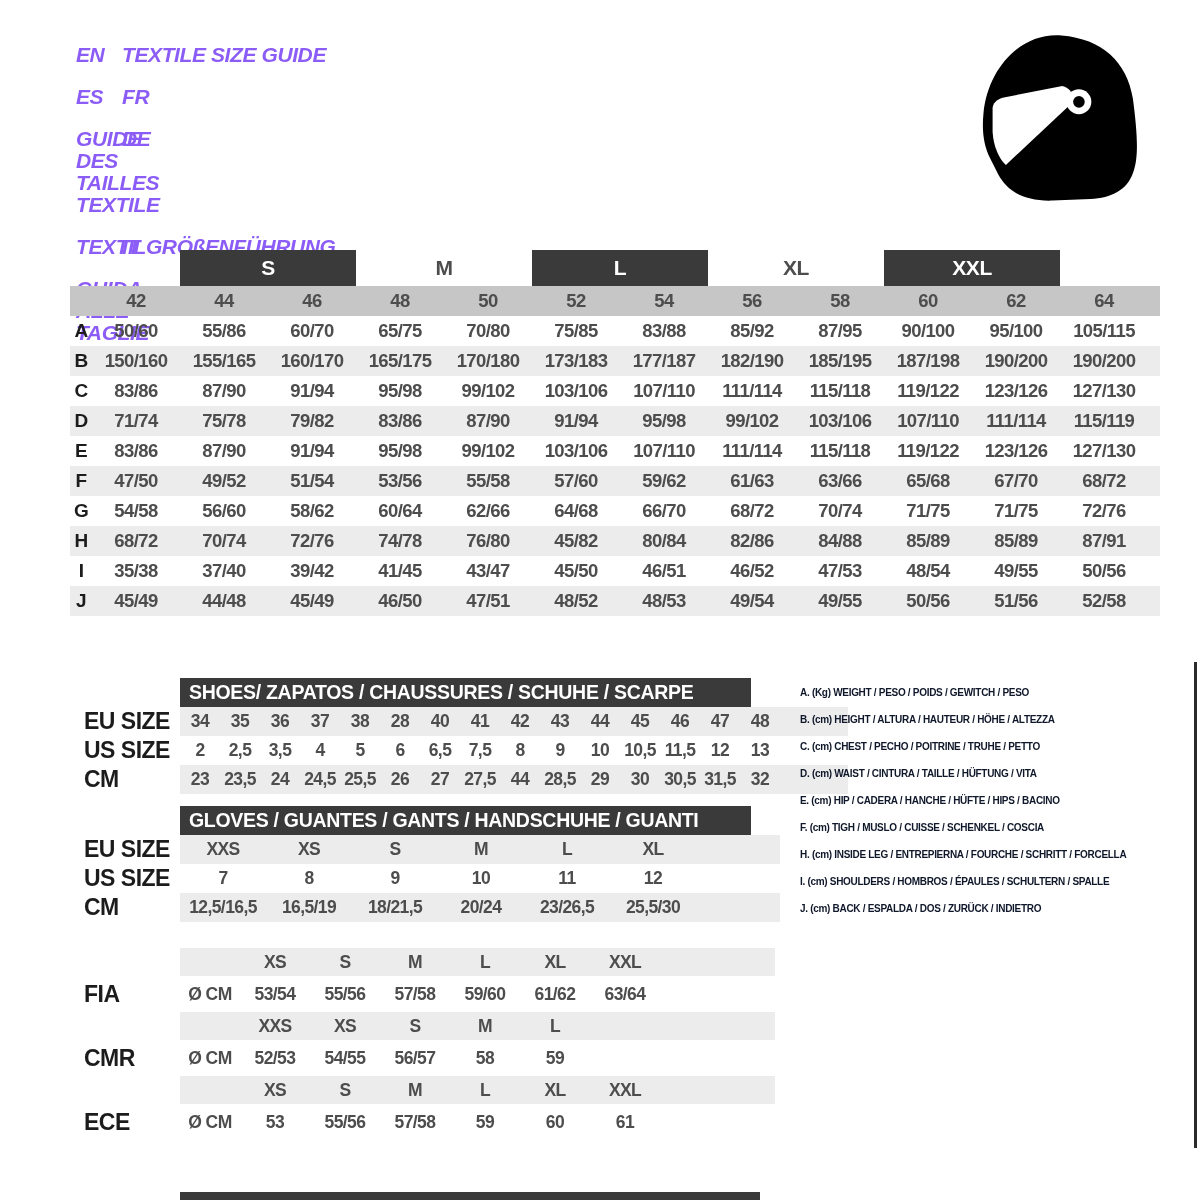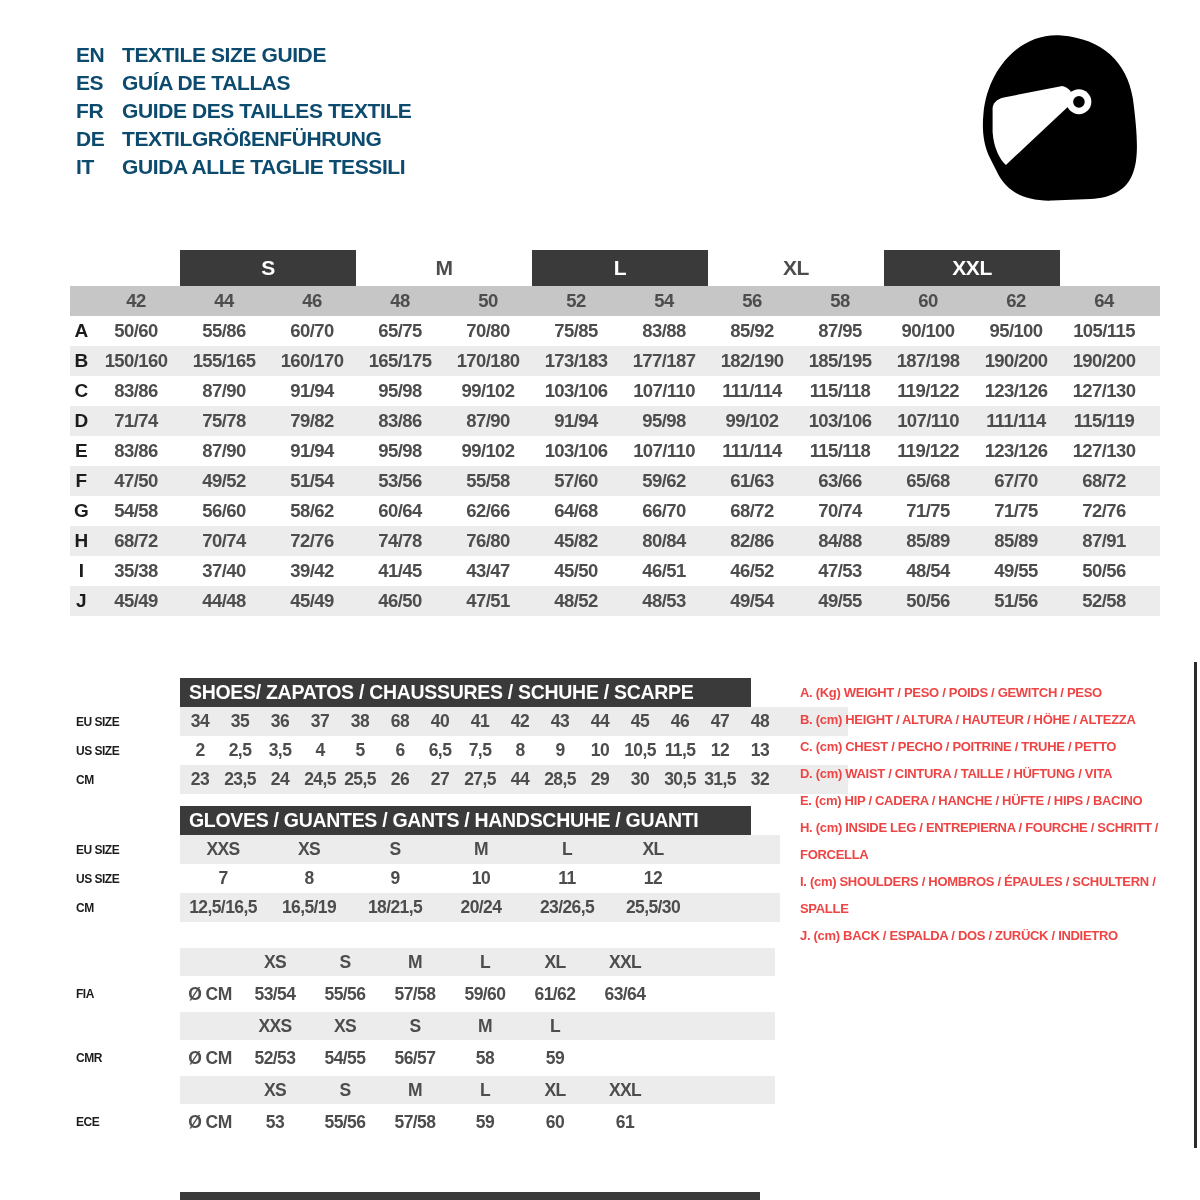--- a/index.html
+++ b/index.html
@@ -2,21 +2,21 @@
 <html><head>
 <meta charset="utf-8">
 <style>
   html,body{margin:0;padding:0;background:#fff;}
   body{width:1200px;height:1200px;overflow:hidden;
        font-family:"Liberation Sans","DejaVu Sans",sans-serif;font-weight:bold;color:#111;}
   .page{position:relative;width:1200px;height:1200px;background:#fff;}
 
   
   .langs{position:absolute;left:76px;top:44px;display:grid;grid-template-columns:46px auto;
-         row-gap:6px;font-size:21px;line-height:22px;letter-spacing:-0.4px;color:#0c4a6e;}
+         row-gap:20px;font-size:21px;line-height:22px;letter-spacing:-0.4px;color:#8b5cf6;font-style:italic;}
 
   
   .helmet-icon{position:absolute;left:976px;top:32px;}
 
   
   .sizetable{position:absolute;left:70px;top:250px;width:1090px;}
   .sgrow{display:grid;grid-template-columns:22px 88px repeat(5,176px) 88px;height:36px;}
   .sgroup{display:flex;align-items:center;justify-content:center;font-size:21px;color:#4d4d4d;letter-spacing:-0.4px;}
   .sgroup.boxed{background:#3a3a3a;color:#fff;}
   .colsrow,.trow{display:grid;grid-template-columns:22px repeat(12,88px);height:30px;align-items:center;}
@@ -25,47 +25,46 @@
   .cell{text-align:center;font-size:18.5px;letter-spacing:-0.6px;color:#4d4d4d;}
   .cell.letter{color:#1c1c1c;font-size:19px;}
 
   
   .sec{position:absolute;left:70px;width:720px;}
   #shoes{top:678px;} #gloves{top:806px;} #helmets{top:944px;}
   .sec-title{margin-left:110px;width:562px;height:29px;background:#3a3a3a;color:#fff;
              font-size:19.5px;display:flex;align-items:center;padding-left:9px;letter-spacing:-0.3px;}
   .srow{position:relative;height:29px;}
   .hrow{position:relative;height:28px;margin-top:4px;}
-  .rlabel{position:absolute;left:6px;top:0;bottom:0;display:flex;align-items:center;
-          font-size:12px;letter-spacing:-0.5px;color:#1c1c1c;white-space:nowrap;}
+  .rlabel{position:absolute;left:14px;top:0;bottom:0;display:flex;align-items:center;
+          font-size:23px;letter-spacing:-0.5px;color:#1c1c1c;white-space:nowrap;}
   .rband{position:absolute;left:110px;top:0;bottom:0;display:grid;align-items:center;
          text-align:center;font-size:17.5px;letter-spacing:-0.6px;color:#4d4d4d;}
   .band .rband{background:#ececec;}
   #shoes .rband{width:668px;grid-template-columns:repeat(15,40px);}
   #gloves .rband{width:600px;grid-template-columns:repeat(6,86px);}
   #helmets .rband{width:595px;grid-template-columns:60px repeat(6,70px);}
 
   
-  .legend{position:absolute;left:800px;top:679px;width:380px;font-size:13px;line-height:27px;
-          letter-spacing:-0.3px;color:#ef4444;}
+  .legend{position:absolute;left:800px;top:679px;width:380px;font-size:10px;line-height:27px;
+          letter-spacing:-0.3px;color:#0f172a;}
 
   
   .edge-line{position:absolute;left:1194px;top:662px;width:3px;height:486px;background:#2b2b2b;}
   .cutbar{position:absolute;left:180px;top:1192px;width:580px;height:8px;background:#3a3a3a;}
 </style>
 </head>
 <body>
 
 <div class="page">
 
   <div class="langs">
       <div class="lcode">EN</div>
       <div class="llabel">TEXTILE SIZE GUIDE</div>
       <div class="lcode">ES</div>
-      <div class="llabel">GUÍA DE TALLAS</div>
       <div class="lcode">FR</div>
       <div class="llabel">GUIDE DES TAILLES TEXTILE</div>
       <div class="lcode">DE</div>
       <div class="llabel">TEXTILGRÖßENFÜHRUNG</div>
       <div class="lcode">IT</div>
       <div class="llabel">GUIDA ALLE TAGLIE TESSILI</div>
     </div>
 
   <svg class="helmet-icon" width="166" height="172" viewBox="0 0 200 207">
     <path fill="#000" d="M103,4 C152,8 182,36 189,80 C195,125 196,152 189,170 C182,190 163,200 138,201 L92,203 C58,204 38,192 27,172 L17,152 C9,136 7,118 9,98 C14,44 54,0 103,4 Z"></path>
@@ -258,21 +257,21 @@
     <div class="sec-title">SHOES/ ZAPATOS / CHAUSSURES / SCHUHE / SCARPE</div>
     <div>
         <div class="srow band">
           <div class="rlabel">EU SIZE</div>
           <div class="rband">
             <div>34</div>
             <div>35</div>
             <div>36</div>
             <div>37</div>
             <div>38</div>
-            <div>68</div>
+            <div>28</div>
             <div>40</div>
             <div>41</div>
             <div>42</div>
             <div>43</div>
             <div>44</div>
             <div>45</div>
             <div>46</div>
             <div>47</div>
             <div>48</div>
           </div>
@@ -430,20 +429,21 @@
         </div>
       </div>
   </div>
 
   <div class="legend">
       <div class="legend-item">A. (Kg) WEIGHT / PESO / POIDS / GEWITCH / PESO</div>
       <div class="legend-item">B. (cm) HEIGHT / ALTURA / HAUTEUR / HÖHE / ALTEZZA</div>
       <div class="legend-item">C. (cm) CHEST / PECHO / POITRINE / TRUHE / PETTO</div>
       <div class="legend-item">D. (cm) WAIST / CINTURA / TAILLE / HÜFTUNG / VITA</div>
       <div class="legend-item">E. (cm) HIP / CADERA / HANCHE / HÜFTE / HIPS / BACINO</div>
+      <div class="legend-item">F. (cm) TIGH / MUSLO / CUISSE / SCHENKEL / COSCIA</div>
       <div class="legend-item">H. (cm) INSIDE LEG / ENTREPIERNA / FOURCHE / SCHRITT / FORCELLA</div>
       <div class="legend-item">I. (cm) SHOULDERS / HOMBROS / ÉPAULES / SCHULTERN / SPALLE</div>
       <div class="legend-item">J. (cm) BACK / ESPALDA / DOS / ZURÜCK / INDIETRO</div>
     </div>
 
   <div class="edge-line"></div>
   <div class="cutbar"></div>
 </div>
 
 </body></html>

